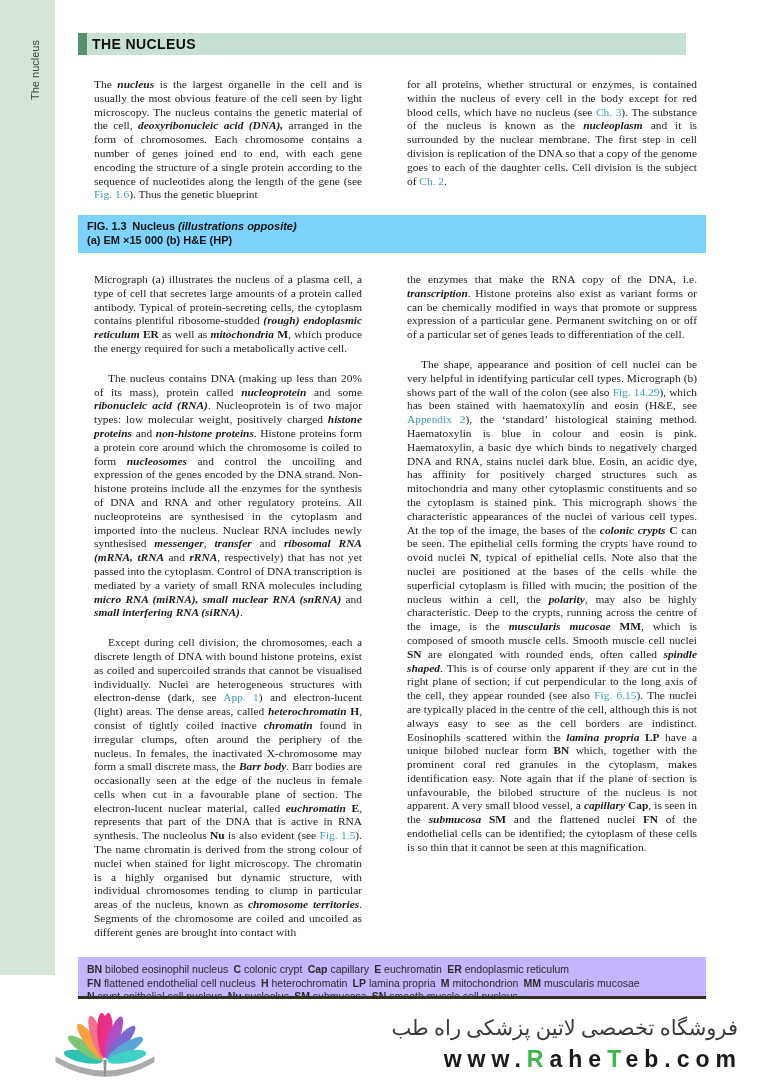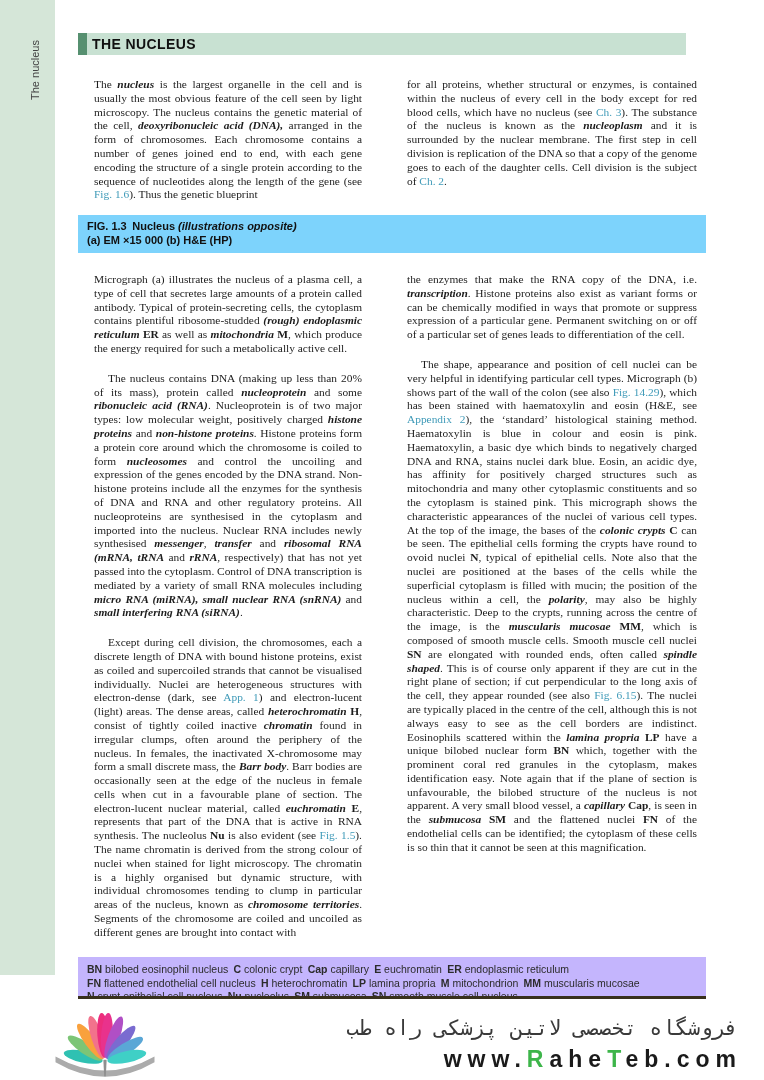--- a/index.html
+++ b/index.html
@@ -81,21 +81,21 @@
   .run-i{font-style:italic;}
   .run-link{color:#3f9ab8;}
   .run-url{color:#1a1a1a;}
   .run-urlgreen{color:#3db54a;}
   
   .footer{position:absolute;left:0;top:1008px;width:764px;height:72px;background:#fff;}
   .logo{position:absolute;left:45px;top:4px;}
   .persian{
     position:absolute;right:26px;top:8px;
     direction:rtl;
-    font-family:Liberation Mono, monospace;
+    font-family:Liberation Serif, serif;
     font-size:21px;color:#3a3a3a;white-space:nowrap;
   }
   .url{
     position:absolute;right:22px;top:38px;
     font-family:"Liberation Sans",sans-serif;
     font-weight:bold;font-size:23px;letter-spacing:6px;white-space:nowrap;text-align:center;
   }
 </style>
 </head>
 <body>

